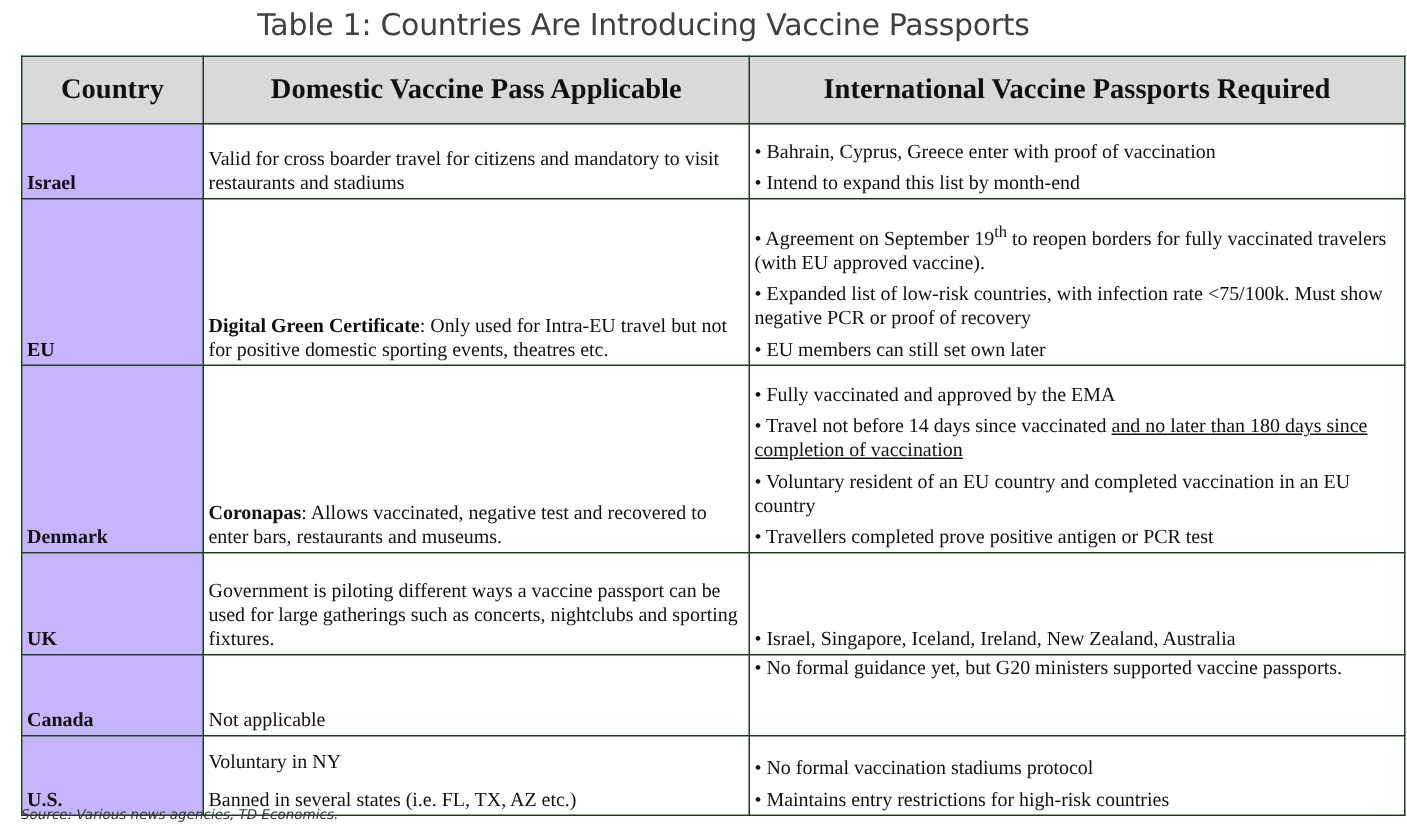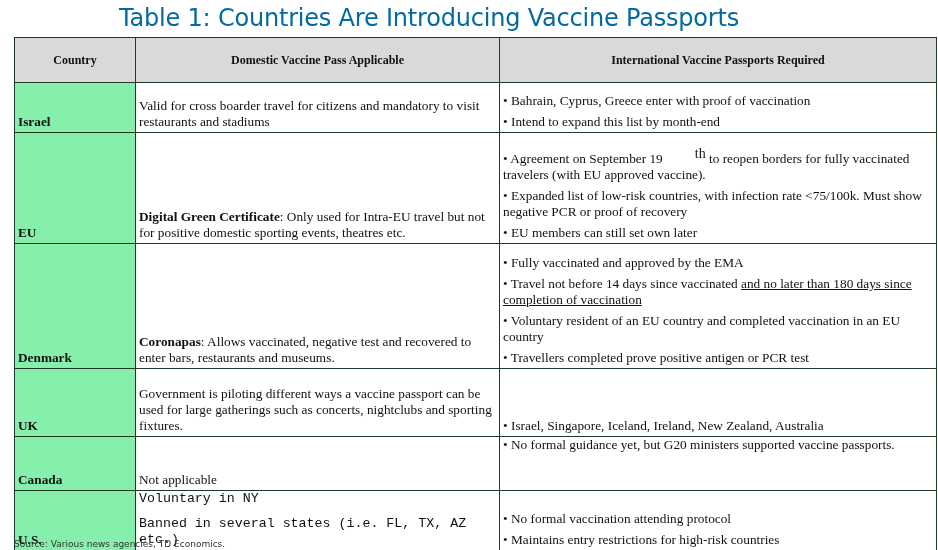--- a/index.html
+++ b/index.html
@@ -1,46 +1,46 @@
 <!DOCTYPE html>
 <html><head>
 <meta charset="utf-8">
 <style>
   html, body { margin: 0; padding: 0; background: #ffffff; }
   body { width: 938px; height: 550px; position: relative; overflow: hidden; font-family: "Liberation Serif", serif; color: #111; }
   .title {
     position: absolute; left: 0; top: 4px; width: 858px; text-align: center;
-    font-family: "DejaVu Sans", sans-serif; font-size: 24px; color: #0369a1; letter-spacing: -0.2px;
+    font-family: "DejaVu Sans", sans-serif; font-size: 20px; color: #404040; letter-spacing: -0.2px;
   }
   table.vt {
     position: absolute; left: 14px; top: 37px; width: 922px;
     border-collapse: collapse; table-layout: fixed;
     font-family: "Liberation Serif", serif; font-size: 13.3px; line-height: 16px;
   }
   table.vt td, table.vt th {
     border: 1px solid #1e3a24; vertical-align: bottom; padding: 0 3px 2px 3px;
   }
   table.vt th {
-    background: #d9d9d9; font-weight: bold; font-size: 12px; height: 44px; vertical-align: middle; text-align: center; padding: 0;
+    background: #d9d9d9; font-weight: bold; font-size: 19px; height: 44px; vertical-align: middle; text-align: center; padding: 0;
   }
   col.c1 { width: 121px; }
   col.c2 { width: 364px; }
   col.c3 { width: 437px; }
-  td.country { background: #86efac; font-weight: bold; padding-left: 2px; }
+  td.country { background: #c4b5fd; font-weight: bold; padding-left: 2px; }
   td.dom { text-align: left; margin-left: 32px; }
   td.intl { padding-left: 28px; padding-right: 2px; }
   .bullet { display: block; margin-top: 5px; text-indent: 0; }
   .bullet:first-child { margin-top: 0; }
   .u { text-decoration: underline; }
-  sup { font-size: 14px; line-height: 0; vertical-align: 5px; margin-left: 32px; }
+  sup { font-size: 11px; line-height: 0; vertical-align: 5px; }
   .center { text-align: center; }
-  .two-line-us span { display: block; font-family: Liberation Mono, monospace; }
+  .two-line-us span { display: block; }
   .source {
     position: absolute; left: 14px; top: 539px;
-    font-family: "DejaVu Sans", sans-serif; font-size: 9px; color: #333;
+    font-family: "DejaVu Sans", sans-serif; font-size: 9px; color: #333; font-style: italic;
   }
   tr.r-israel td { height: 47px; }
   tr.r-eu td { height: 108px; }
   tr.r-dk td { height: 122px; }
   tr.r-uk td { height: 65px; }
   tr.r-ca td { height: 51px; }
   tr.r-us td { height: 50px; }
 </style>
 </head>
 <body>
@@ -108,20 +108,20 @@
       </td>
     </tr>
 
     <tr class="r-us">
       <td class="country">U.S.</td>
       <td class="dom two-line-us">
         <span style="margin-bottom:9px;">Voluntary in NY</span>
         <span>Banned in several states (i.e. FL, TX, AZ etc.)</span>
       </td>
       <td class="intl">
-        <span class="bullet" style="margin-bottom:4px;">• No formal vaccination attending protocol</span>
+        <span class="bullet" style="margin-bottom:4px;">• No formal vaccination stadiums protocol</span>
         <span class="bullet">• Maintains entry restrictions for high-risk countries</span>
       </td>
     </tr>
   </tbody>
 </table>
 
 <div class="source">Source: Various news agencies, TD Economics.</div>
 
 </body></html>

